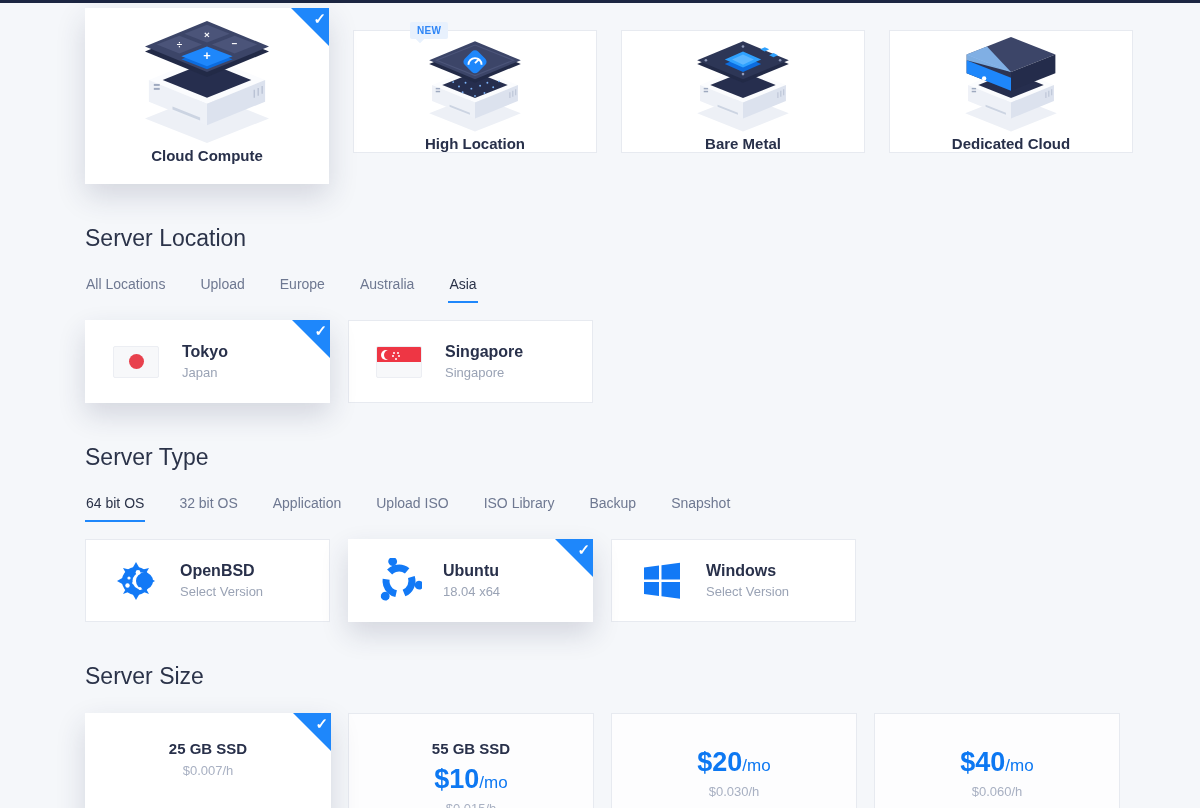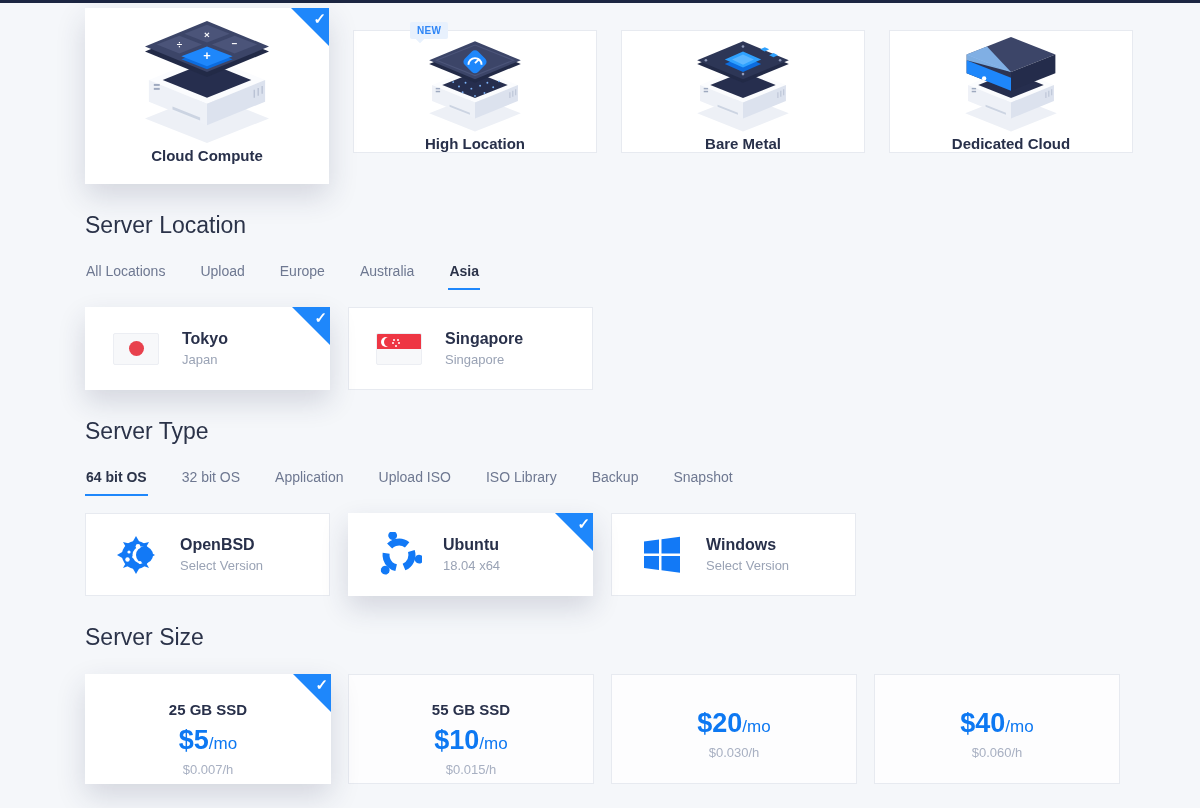--- a/index.html
+++ b/index.html
@@ -53,28 +53,28 @@
     padding:3px 7px; border-radius:2px; z-index:3;
   }
   .new-badge::after {
     content:""; position:absolute; left:7px; bottom:-3px;
     width:6px; height:6px; background:#e8f1fd; transform:rotate(45deg);
   }
 
   
   .section-heading {
     font-size:23px; font-weight:400; color:#2b3349;
-    margin-top:28px;
+    margin-top:41px;
   }
   .tabs { display:flex; gap:33px; margin-top:24px; font-size:14px; }
   .tab {
     color:#6e7891; padding:0 1px 9px 1px;
     border-bottom:2px solid transparent; cursor:pointer;
   }
-  .tab.active { color:#2b3349; font-weight:bold; border-bottom-color:#1e87fb; }
+  .tab.active { color:#2b3349; font-weight:normal; border-bottom-color:#1e87fb; }
 
   
   .cardrow { display:flex; gap:18px; margin-top:17px; }
   .info-card {
     width:245px; height:83px;
     display:flex; align-items:center; padding-left:27px;
   }
   .info-text .title { font-size:16px; font-weight:bold; color:#28304a; }
   .info-text .sub { font-size:13px; color:#9aa3b5; margin-top:4px; }
 
@@ -373,23 +373,20 @@
 
   <h2 class="section-heading">Server Size</h2>
 
   <div class="sizes">
 
     <div class="card size-card selected">
       <div class="corner-check">
         <span class="tick">✓</span>
       </div>
       <div class="size-storage">25 GB SSD</div>
-      <div class="size-price">
-        <span class="amount">$5</span><span class="per">/mo</span>
-      </div>
       <div class="size-hourly">$0.007/h</div>
     </div>
 
     <div class="card size-card">
       <div class="size-storage">55 GB SSD</div>
       <div class="size-price">
         <span class="amount">$10</span><span class="per">/mo</span>
       </div>
       <div class="size-hourly">$0.015/h</div>
     </div>

